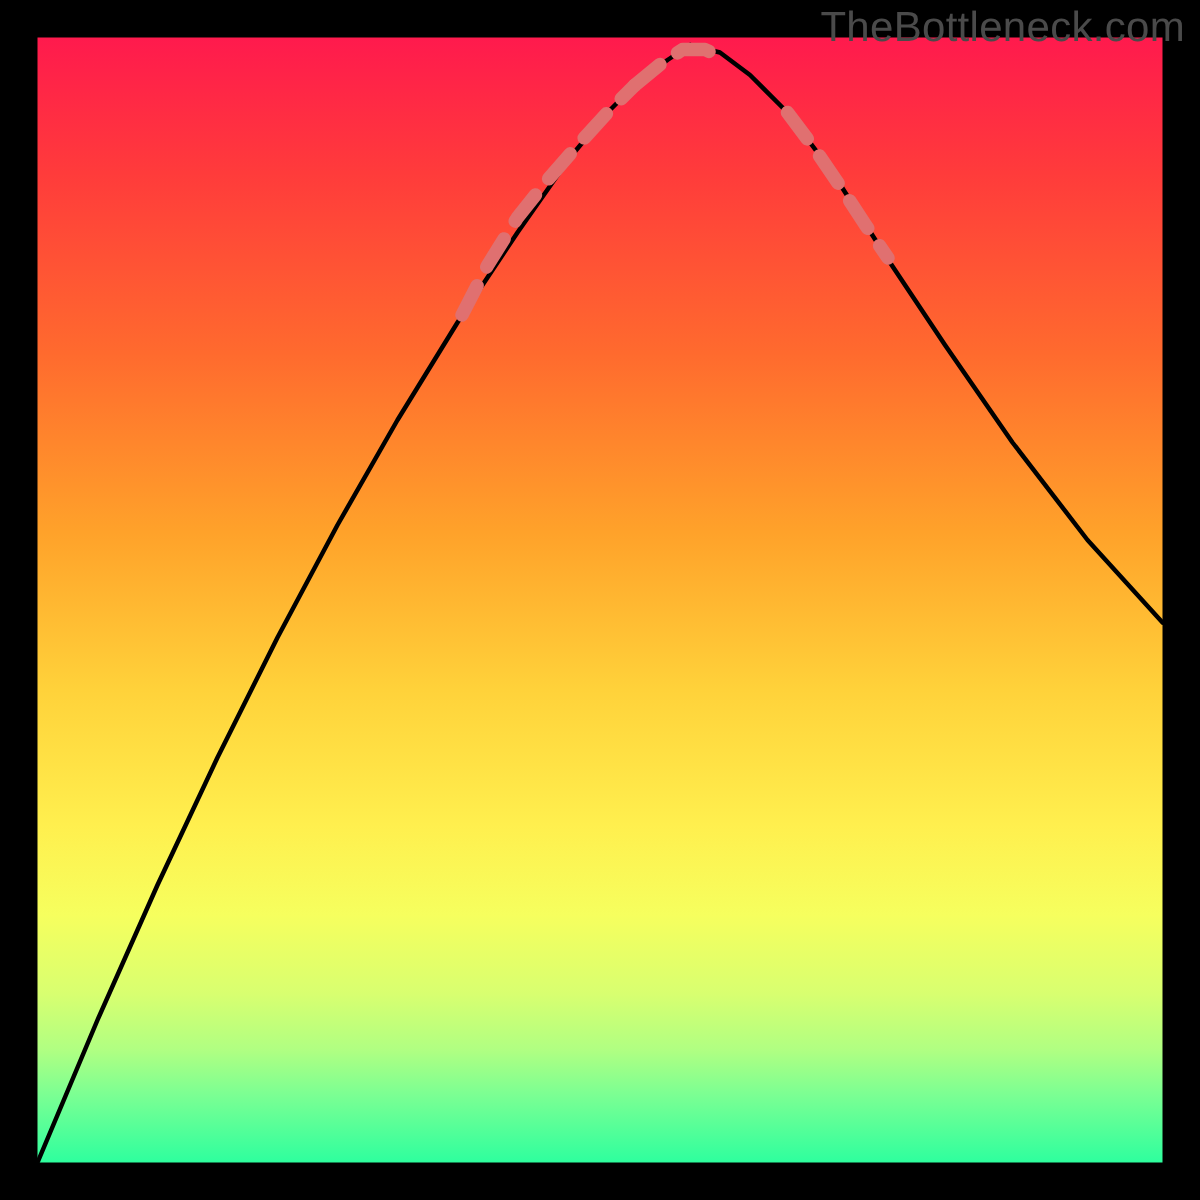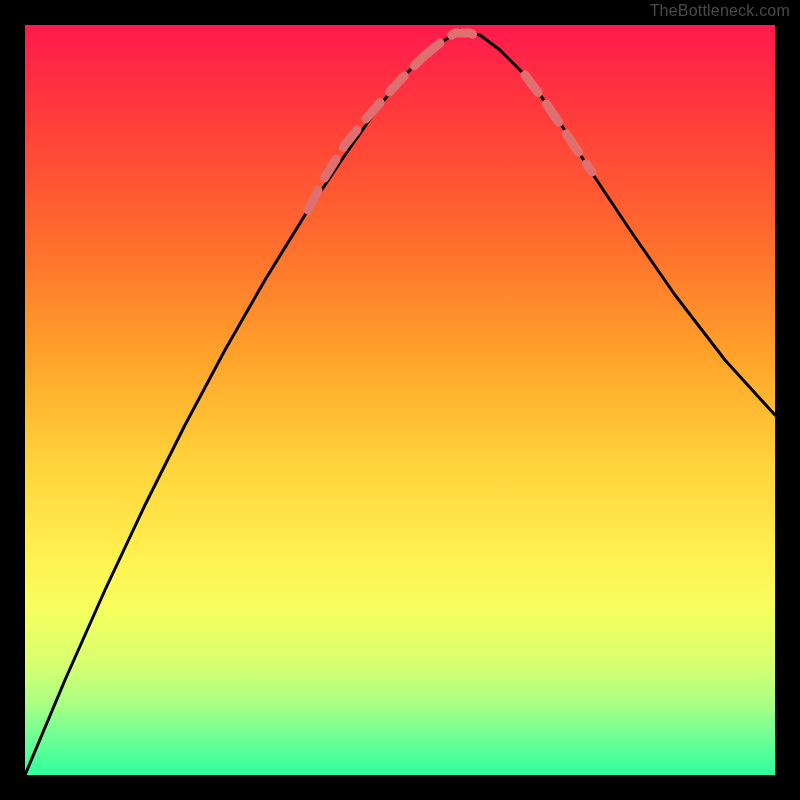--- a/index.html
+++ b/index.html
@@ -37,21 +37,21 @@
       #b0ff82 90%,
       #7bff93 94%,
       #2eff9e 100%
     );
   }
   .watermark {
     position: absolute;
     top: 2px;
     right: 10px;
     color: #4a4a4a;
-    font-size: 16px;
+    font-size: 28px;
     font-weight: 500;
     letter-spacing: 0.2px;
   }
   svg.curve {
     position: absolute;
     left: 0;
     top: 0;
     width: 750px;
     height: 750px;
     overflow: visible;

